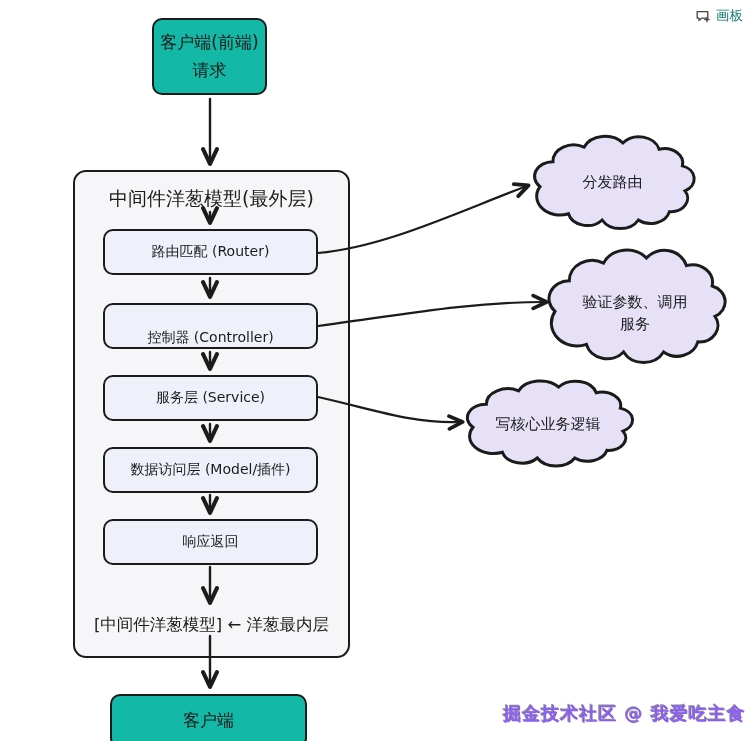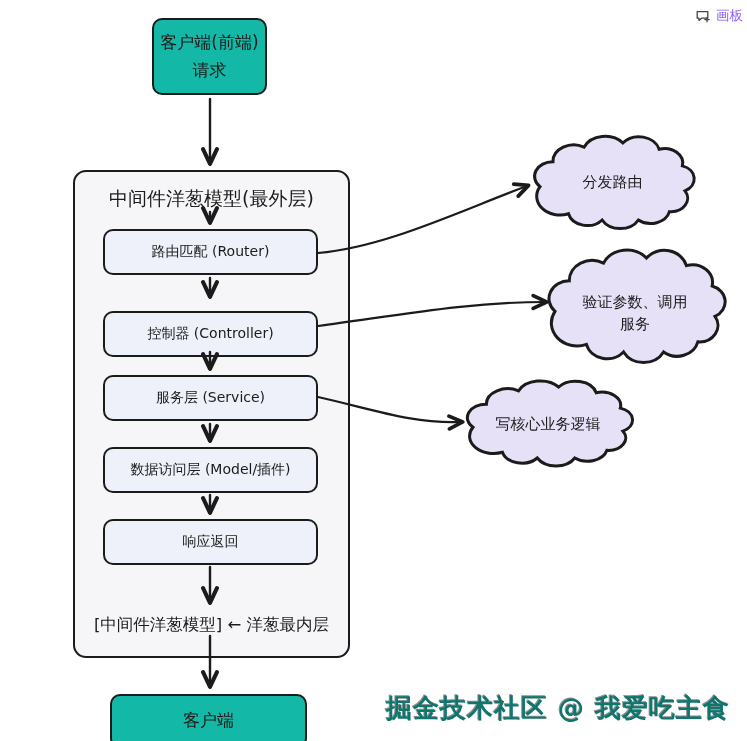--- a/index.html
+++ b/index.html
@@ -67,33 +67,33 @@
     font-size:15px;
     line-height:1.45;
     color:#1b1b1b;
   }
 
   
   .board-btn {
     position:absolute;
     right:4px; top:7px;
     display:flex; align-items:center; gap:5px;
-    font-size:13.5px; color:#8b5cf6;
+    font-size:13.5px; color:#0f766e;
     cursor:pointer;
     z-index:6;
   }
 
   
   .watermark {
     position:absolute;
-    right:17px; bottom:15px;
-    font-size:26px;
+    right:1px; bottom:15px;
+    font-size:18px;
     font-weight:600;
     letter-spacing:1px;
-    color:#0f766e;
+    color:#8b5cf6;
     text-shadow:-1px -1px 0 #8f8f8f, 1px 1px 0 #ffffff;
     z-index:2;
   }
 </style>
 </head>
 <body>
 
 <div class="canvas">
 
   <div class="board-btn">
@@ -110,21 +110,21 @@
     <span>客户端(前端)</span>
     <span>请求</span>
   </div>
 
   <div class="container-box"></div>
   <div class="container-title">中间件洋葱模型(最外层)</div>
 
   <div class="node blue step" style="top:229px;">
     <span>路由匹配 (Router)</span>
   </div>
-  <div class="node blue step" style="top:311px;">
+  <div class="node blue step" style="top:303px;justify-content:flex-end;">
     <span>控制器 (Controller)</span>
   </div>
   <div class="node blue step" style="top:375px;">
     <span>服务层 (Service)</span>
   </div>
   <div class="node blue step" style="top:447px;">
     <span>数据访问层 (Model/插件)</span>
   </div>
   <div class="node blue step" style="top:519px;">
     <span>响应返回</span>

